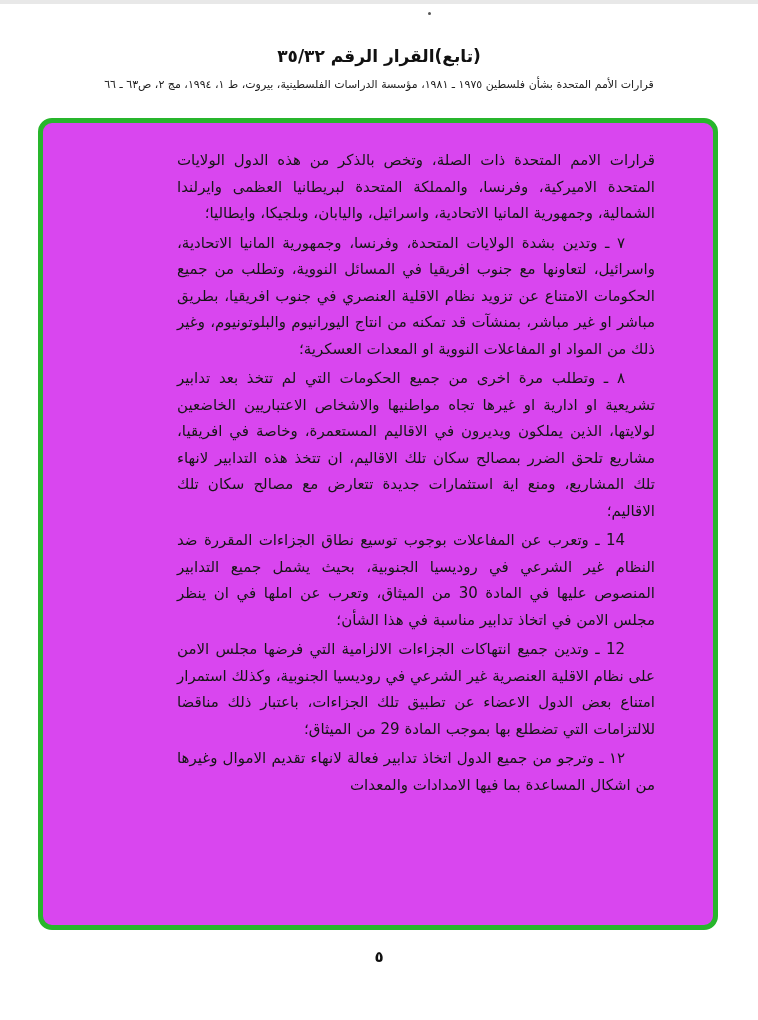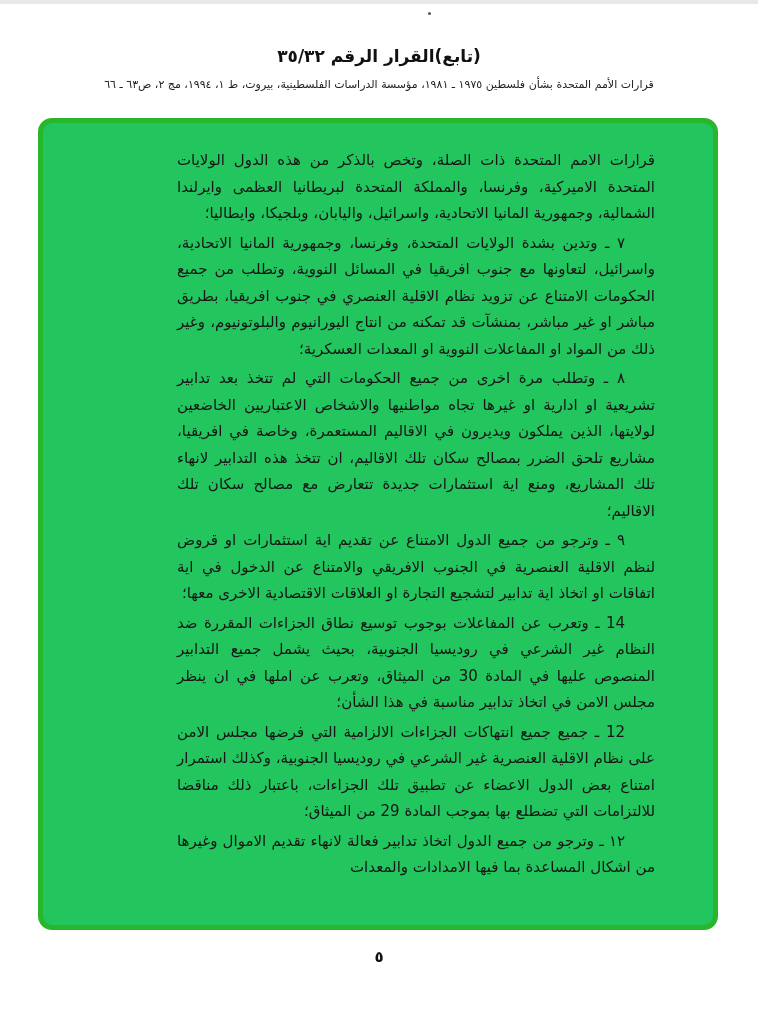--- a/index.html
+++ b/index.html
@@ -28,21 +28,21 @@
     margin-top:12px;
     font-size:11px;font-weight:normal;color:#222;
   }
   .doc-frame{
     position:absolute;
     left:38px;top:114px;
     width:680px;height:812px;
     border:5px solid #28b62c;
     border-radius:14px;
     box-sizing:border-box;
-    background:#22c55e;
+    background:#d946ef;
   }
   .doc-body{
     position:absolute;
     top:24px;right:58px;
     width:478px;
     direction:rtl;
     text-align:justify;
     font-size:15px;
     line-height:26.5px;
     color:#161616;
@@ -70,25 +70,24 @@
 
   <div class="doc-frame" style="border-color: rgb(40, 182, 44);">
     <div class="doc-body">
 
       <p class="para"><span></span><span class="lead"></span><span>قرارات الامم المتحدة ذات الصلة، وتخص بالذكر من هذه الدول الولايات المتحدة الاميركية، وفرنسا، والمملكة المتحدة لبريطانيا العظمى وايرلندا الشمالية، وجمهورية المانيا الاتحادية، واسرائيل، واليابان، وبلجيكا، وايطاليا؛</span></p>
 
       <p class="para numbered"><span>٧ ـ </span><span class="lead">وتدين بشدة</span><span> الولايات المتحدة، وفرنسا، وجمهورية المانيا الاتحادية، واسرائيل، لتعاونها مع جنوب افريقيا في المسائل النووية، وتطلب من جميع الحكومات الامتناع عن تزويد نظام الاقلية العنصري في جنوب افريقيا، بطريق مباشر او غير مباشر، بمنشآت قد تمكنه من انتاج اليورانيوم والبلوتونيوم، وغير ذلك من المواد او المفاعلات النووية او المعدات العسكرية؛</span></p>
 
       <p class="para numbered"><span>٨ ـ </span><span class="lead">وتطلب</span><span> مرة اخرى من جميع الحكومات التي لم تتخذ بعد تدابير تشريعية او ادارية او غيرها تجاه مواطنيها والاشخاص الاعتباريين الخاضعين لولايتها، الذين يملكون ويديرون في الاقاليم المستعمرة، وخاصة في افريقيا، مشاريع تلحق الضرر بمصالح سكان تلك الاقاليم، ان تتخذ هذه التدابير لانهاء تلك المشاريع، ومنع اية استثمارات جديدة تتعارض مع مصالح سكان تلك الاقاليم؛</span></p>
 
-      <p class="para numbered"><span>٩ ـ </span><span class="lead">وترجو</span><span> من جميع الدول الامتناع عن تقديم اية استثمارات او قروض لنظم الاقلية العنصرية في الجنوب الافريقي والامتناع عن الدخول في اية اتفاقات او اتخاذ اية تدابير لتشجيع التجارة او العلاقات الاقتصادية الاخرى معها؛</span></p>
 
       <p class="para numbered"><span>14 ـ </span><span class="lead">وتعرب عن المفاعلات</span><span> بوجوب توسيع نطاق الجزاءات المقررة ضد النظام غير الشرعي في روديسيا الجنوبية، بحيث يشمل جميع التدابير المنصوص عليها في المادة 30 من الميثاق، وتعرب عن املها في ان ينظر مجلس الامن في اتخاذ تدابير مناسبة في هذا الشأن؛</span></p>
 
-      <p class="para numbered"><span>12 ـ </span><span class="lead">جميع</span><span> جميع انتهاكات الجزاءات الالزامية التي فرضها مجلس الامن على نظام الاقلية العنصرية غير الشرعي في روديسيا الجنوبية، وكذلك استمرار امتناع بعض الدول الاعضاء عن تطبيق تلك الجزاءات، باعتبار ذلك مناقضا للالتزامات التي تضطلع بها بموجب المادة 29 من الميثاق؛</span></p>
+      <p class="para numbered"><span>12 ـ </span><span class="lead">وتدين</span><span> جميع انتهاكات الجزاءات الالزامية التي فرضها مجلس الامن على نظام الاقلية العنصرية غير الشرعي في روديسيا الجنوبية، وكذلك استمرار امتناع بعض الدول الاعضاء عن تطبيق تلك الجزاءات، باعتبار ذلك مناقضا للالتزامات التي تضطلع بها بموجب المادة 29 من الميثاق؛</span></p>
 
       <p class="para numbered"><span>١٢ ـ </span><span class="lead">وترجو</span><span> من جميع الدول اتخاذ تدابير فعالة لانهاء تقديم الاموال وغيرها من اشكال المساعدة بما فيها الامدادات والمعدات</span></p>
 
     </div>
   </div>
 
   <div class="page-number">٥</div>
 
 </div>
 

